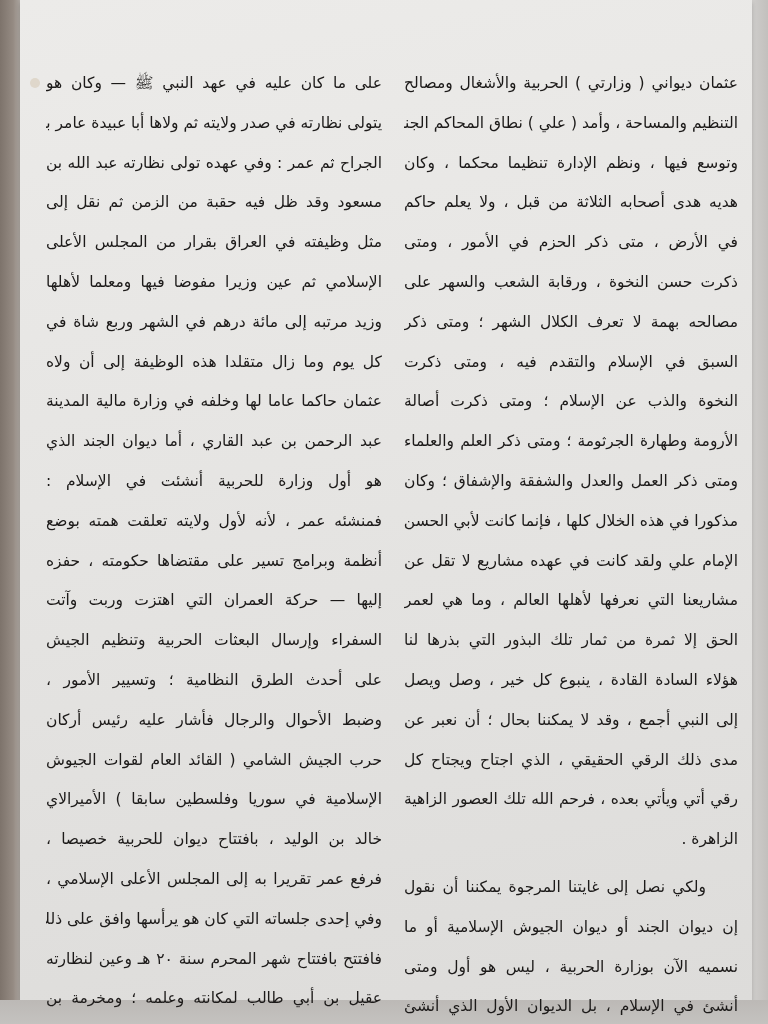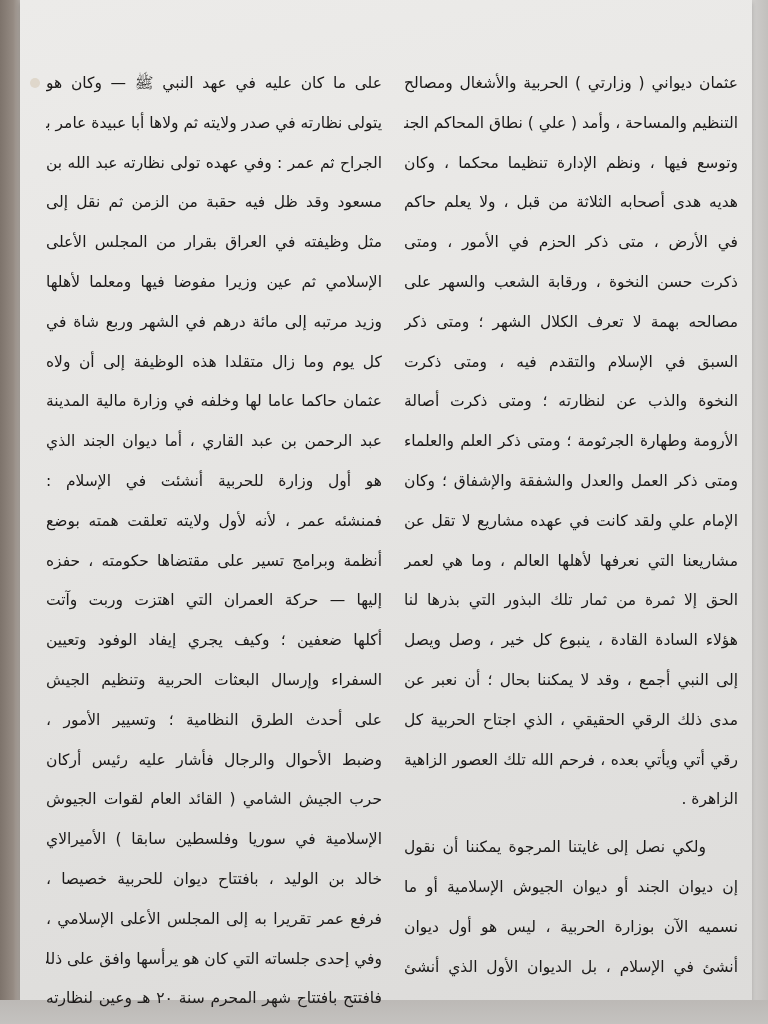--- a/index.html
+++ b/index.html
@@ -100,37 +100,38 @@
 <div class="column col-right">
   <div>
     <span class="line">عثمان ديواني ( وزارتي ) الحربية والأشغال ومصالح</span>
     <span class="line">التنظيم والمساحة ، وأمد ( علي ) نطاق المحاكم الجنائية</span>
     <span class="line">وتوسع فيها ، ونظم الإدارة تنظيما محكما ، وكان</span>
     <span class="line">هديه هدى أصحابه الثلاثة من قبل ، ولا يعلم حاكم</span>
     <span class="line">في الأرض ، متى ذكر الحزم في الأمور ، ومتى</span>
     <span class="line">ذكرت حسن النخوة ، ورقابة الشعب والسهر على</span>
     <span class="line">مصالحه بهمة لا تعرف الكلال الشهر ؛ ومتى ذكر</span>
     <span class="line">السبق في الإسلام والتقدم فيه ، ومتى ذكرت</span>
-    <span class="line">النخوة والذب عن لنظارته ؛ ومتى ذكرت أصالة</span>
+    <span class="line">النخوة والذب عن الإسلام ؛ ومتى ذكرت أصالة</span>
     <span class="line">الأرومة وطهارة الجرثومة ؛ ومتى ذكر العلم والعلماء</span>
     <span class="line">ومتى ذكر العمل والعدل والشفقة والإشفاق ؛ وكان</span>
+    <span class="line">مذكورا في هذه الخلال كلها ، فإنما كانت لأبي الحسن</span>
     <span class="line">الإمام علي ولقد كانت في عهده مشاريع لا تقل عن</span>
     <span class="line">مشاريعنا التي نعرفها لأهلها العالم ، وما هي لعمر</span>
     <span class="line">الحق إلا ثمرة من ثمار تلك البذور التي بذرها لنا</span>
     <span class="line">هؤلاء السادة القادة ، ينبوع كل خير ، وصل ويصل</span>
     <span class="line">إلى النبي أجمع ، وقد لا يمكننا بحال ؛ أن نعبر عن</span>
-    <span class="line">مدى ذلك الرقي الحقيقي ، الذي اجتاح الحربية كل</span>
+    <span class="line">مدى ذلك الرقي الحقيقي ، الذي اجتاح ويجتاح كل</span>
     <span class="line">رقي أتي ويأتي بعده ، فرحم الله تلك العصور الزاهية</span>
     <span class="line last-of-para">الزاهرة .</span>
   </div>
   <div class="para-gap"></div>
   <div>
     <span class="line indent">ولكي نصل إلى غايتنا المرجوة يمكننا أن نقول</span>
     <span class="line">إن ديوان الجند أو ديوان الجيوش الإسلامية أو ما</span>
-    <span class="line">نسميه الآن بوزارة الحربية ، ليس هو أول ديوان</span>
+    <span class="line">نسميه الآن بوزارة الحربية ، ليس هو أول ومتى</span>
     <span class="line">أنشئ في الإسلام ، بل الديوان الأول الذي أنشئ</span>
 
   </div>
 </div>
 
 <div class="column col-left">
   <div>
     <span class="line">على ما كان عليه في عهد النبي ﷺ — وكان هو</span>
     <span class="line">يتولى نظارته في صدر ولايته ثم ولاها أبا عبيدة عامر بن</span>
     <span class="line">الجراح ثم عمر : وفي عهده تولى نظارته عبد الله بن</span>
@@ -138,21 +139,20 @@
     <span class="line">مثل وظيفته في العراق بقرار من المجلس الأعلى</span>
     <span class="line">الإسلامي ثم عين وزيرا مفوضا فيها ومعلما لأهلها</span>
     <span class="line">وزيد مرتبه إلى مائة درهم في الشهر وربع شاة في</span>
     <span class="line">كل يوم وما زال متقلدا هذه الوظيفة إلى أن ولاه</span>
     <span class="line">عثمان حاكما عاما لها وخلفه في وزارة مالية المدينة</span>
     <span class="line">عبد الرحمن بن عبد القاري ، أما ديوان الجند الذي</span>
     <span class="line">هو أول وزارة للحربية أنشئت في الإسلام :</span>
     <span class="line">فمنشئه عمر ، لأنه لأول ولايته تعلقت همته بوضع</span>
     <span class="line">أنظمة وبرامج تسير على مقتضاها حكومته ، حفزه</span>
     <span class="line">إليها — حركة العمران التي اهتزت وربت وآتت</span>
-    <span class="line">أكلها ضعفين ؛ وكيف يجري إيفاد الوفود وتعيين</span>
     <span class="line">السفراء وإرسال البعثات الحربية وتنظيم الجيش</span>
     <span class="line">على أحدث الطرق النظامية ؛ وتسيير الأمور ،</span>
     <span class="line">وضبط الأحوال والرجال فأشار عليه رئيس أركان</span>
     <span class="line">حرب الجيش الشامي ( القائد العام لقوات الجيوش</span>
     <span class="line">الإسلامية في سوريا وفلسطين سابقا ) الأميرالاي</span>
     <span class="line">خالد بن الوليد ، بافتتاح ديوان للحربية خصيصا ،</span>
     <span class="line">فرفع عمر تقريرا به إلى المجلس الأعلى الإسلامي ،</span>
     <span class="line">وفي إحدى جلساته التي كان هو يرأسها وافق على ذلك</span>
     <span class="line">فافتتح بافتتاح شهر المحرم سنة ٢٠ هـ وعين لنظارته</span>
     <span class="line">عقيل بن أبي طالب لمكانته وعلمه ؛ ومخرمة بن</span>

